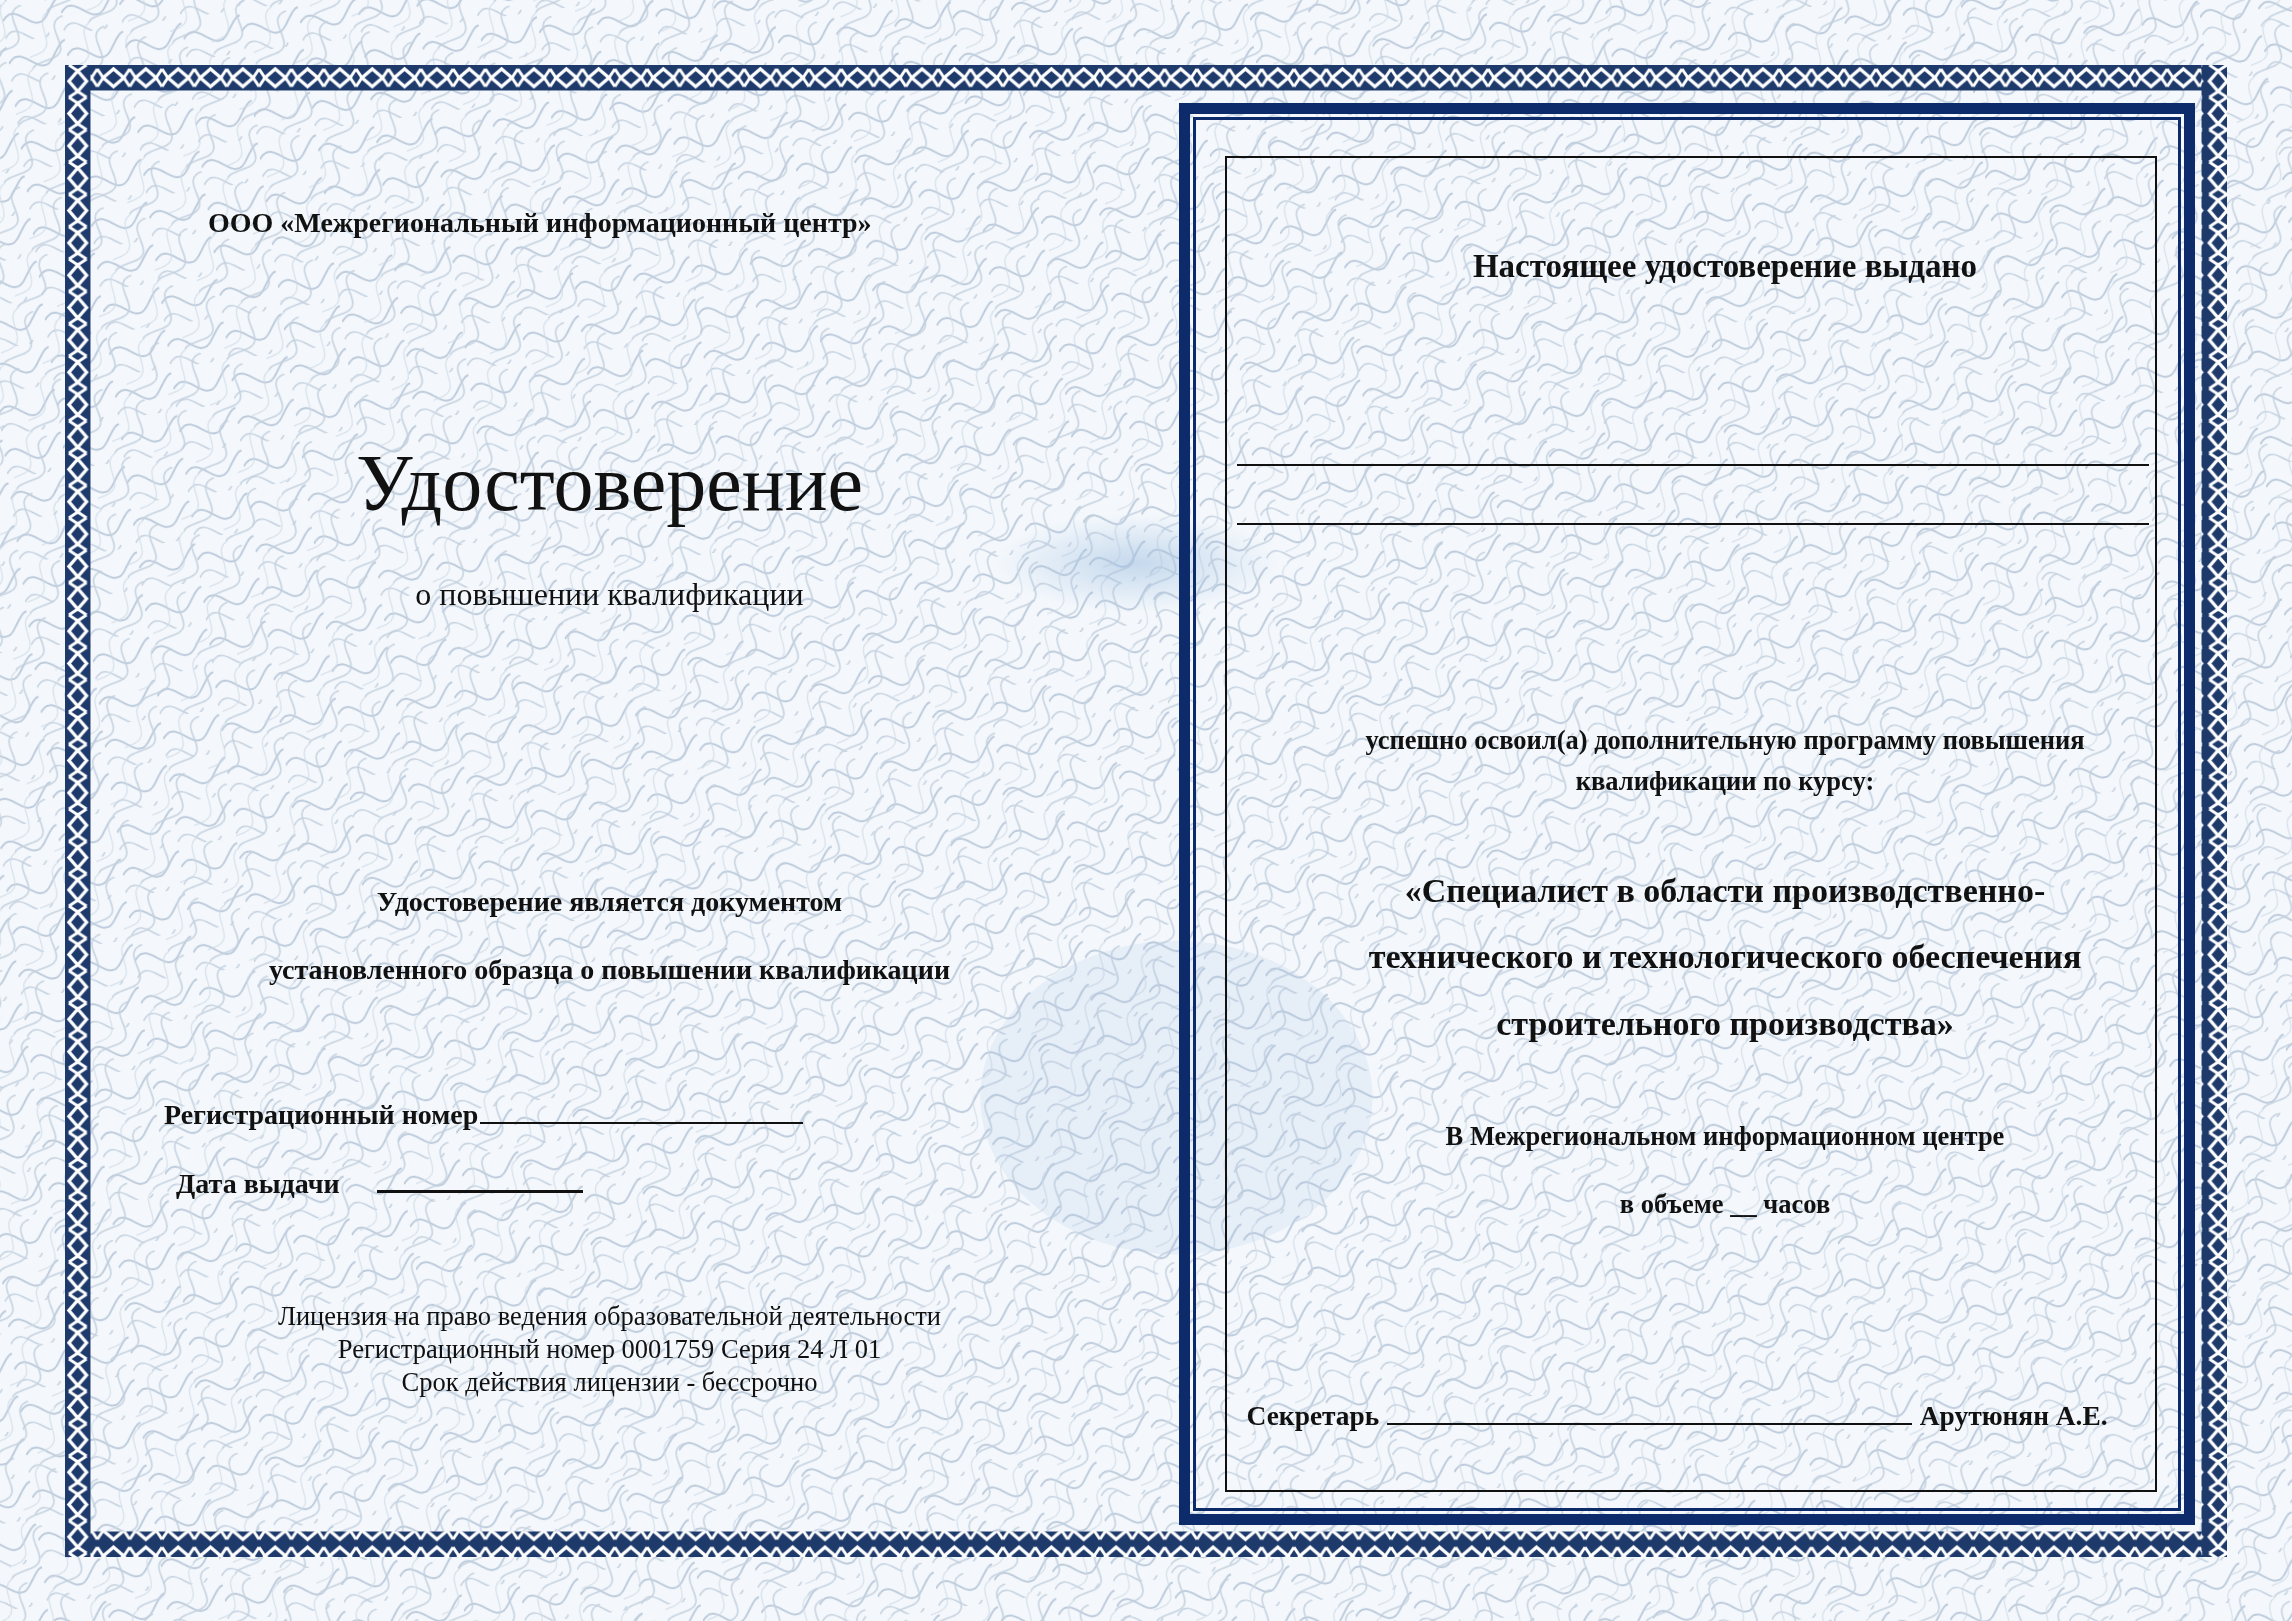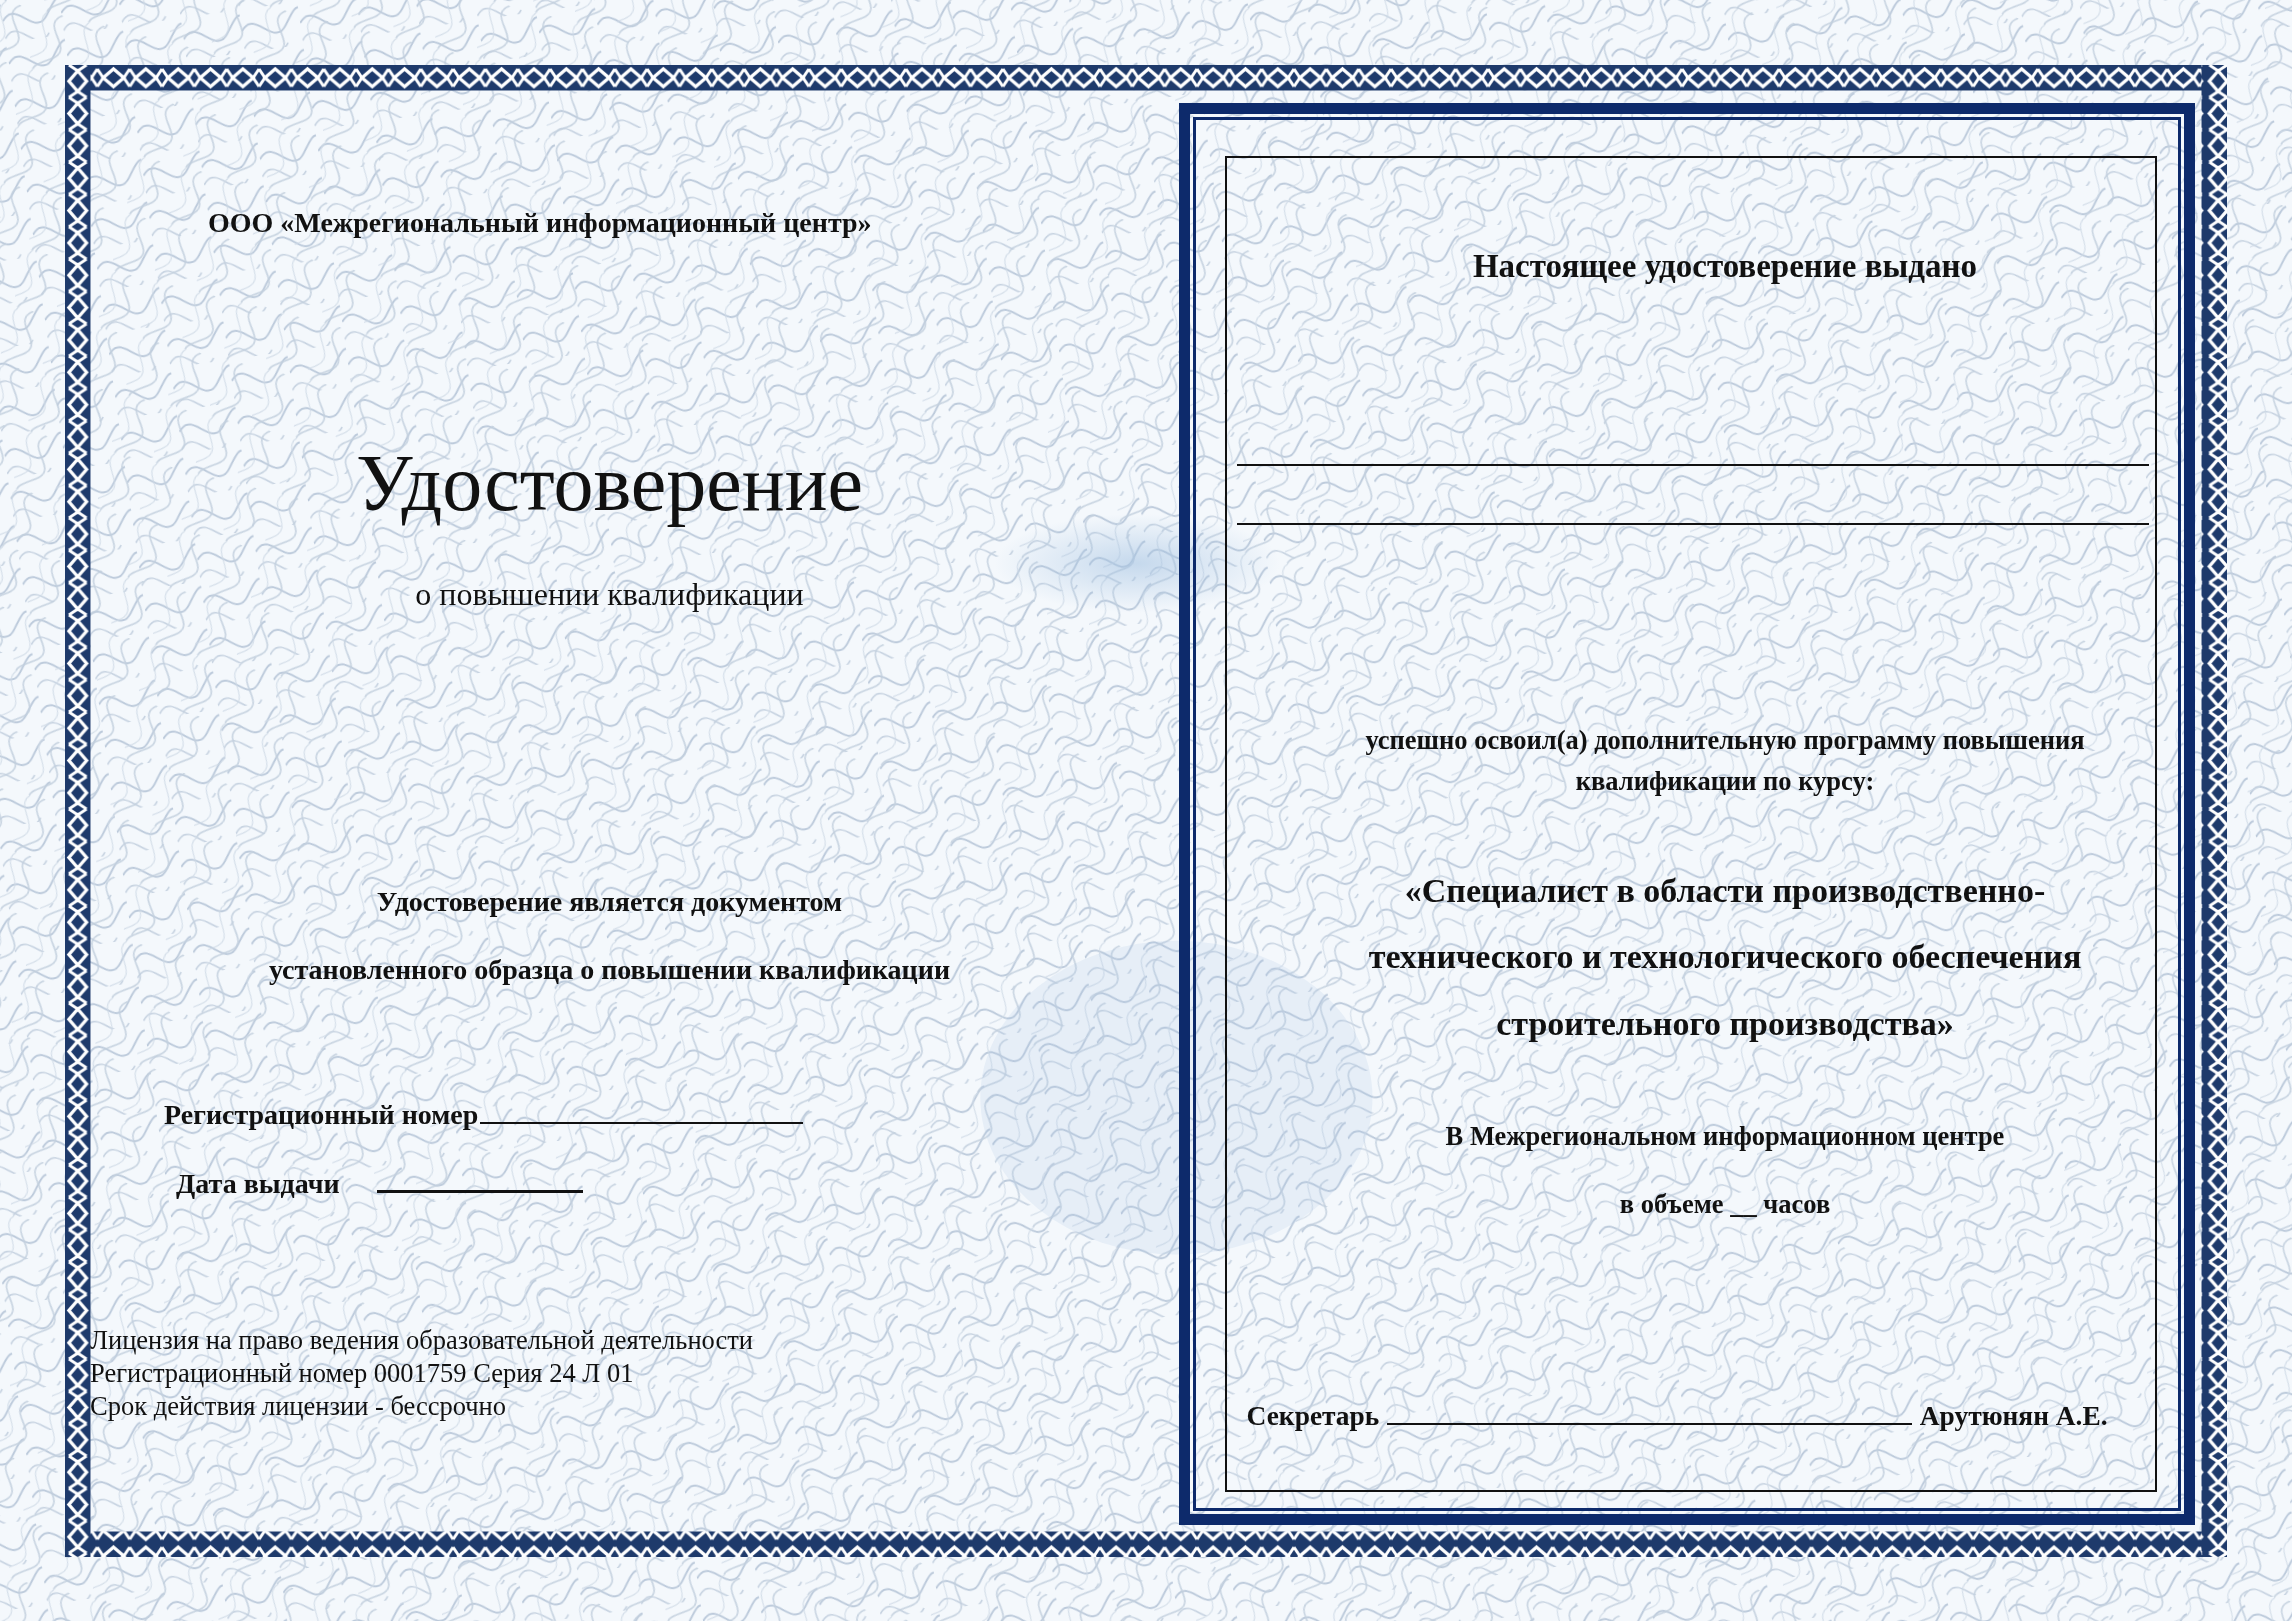--- a/index.html
+++ b/index.html
@@ -96,24 +96,23 @@
       height: 23.5px;
       vertical-align: baseline;
     }
     .blank.reg-blank { width: 323px; margin-left: 2px; }
     .blank.date-blank { width: 206px; margin-left: 37px; border-bottom-width: 3.9px; }
     .license {
       position: absolute;
       left: 0;
       top: 1210px;
       width: 1039px;
-      text-align: left;
+      text-align: center;
       font-size: 26.5px;
       line-height: 33px;
-      margin-top: 24px;
     }
 
     
     .right-page {
       position: absolute;
       left: 1179px;
       top: 103px;
       width: 1016px;
       height: 1422px;
       box-sizing: border-box;

